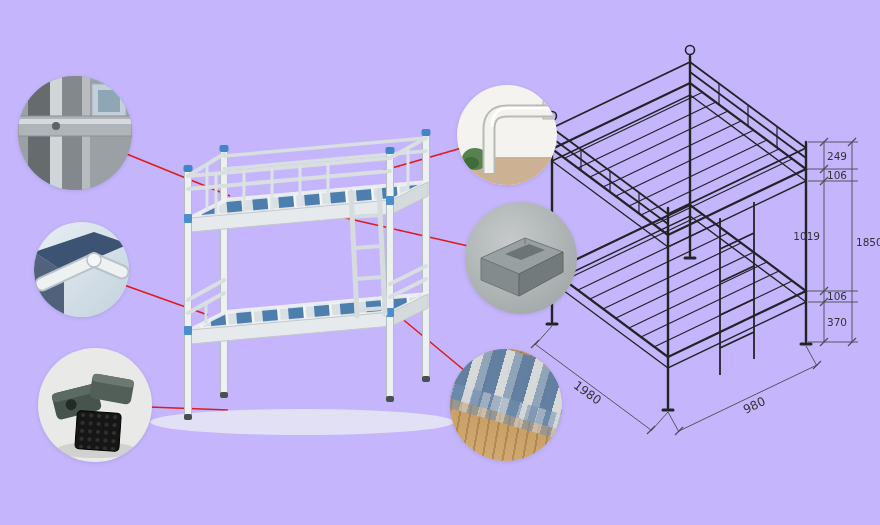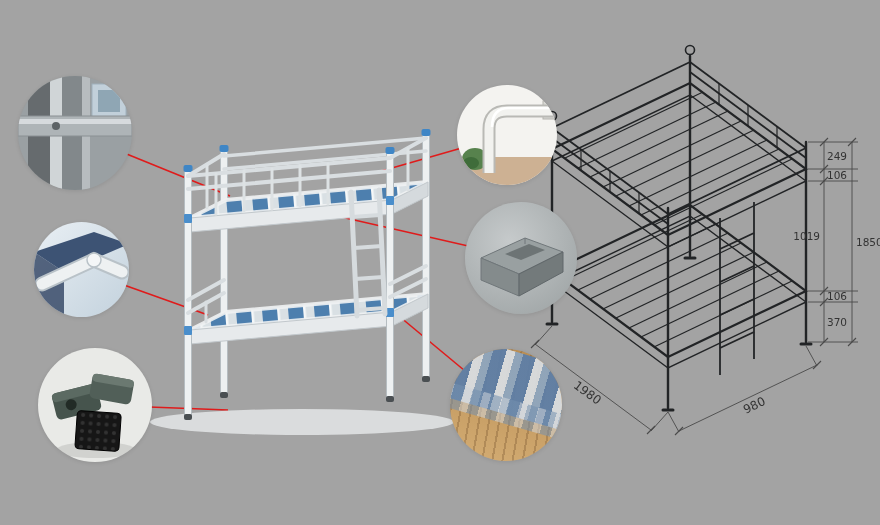--- a/index.html
+++ b/index.html
@@ -1,16 +1,16 @@
 <!DOCTYPE html>
 <html><head>
 <meta charset="utf-8">
 <style>
   html,body{margin:0;padding:0;background:#fff;}
-  #stage{position:relative;width:880px;height:525px;background:#a3a3a3;overflow:hidden;
+  #stage{position:relative;width:880px;height:525px;background:#c4b5fd;overflow:hidden;
          font-family:"DejaVu Sans","Liberation Sans",sans-serif;}
   #scene{position:absolute;left:0;top:0;}
   .co{position:absolute;border-radius:50%;overflow:hidden;box-shadow:0 1px 4px rgba(0,0,0,0.10);}
   .co svg{display:block;}
   
   #co1{left:18px;top:76px;width:114px;height:114px;background:#9aa0a3;}
   
   #co2{left:34px;top:222px;width:95px;height:95px;background:linear-gradient(135deg,#e9eff4,#c3d2dd);}
   
   #co3{left:38px;top:348px;width:114px;height:114px;background:#e9eae7;}

